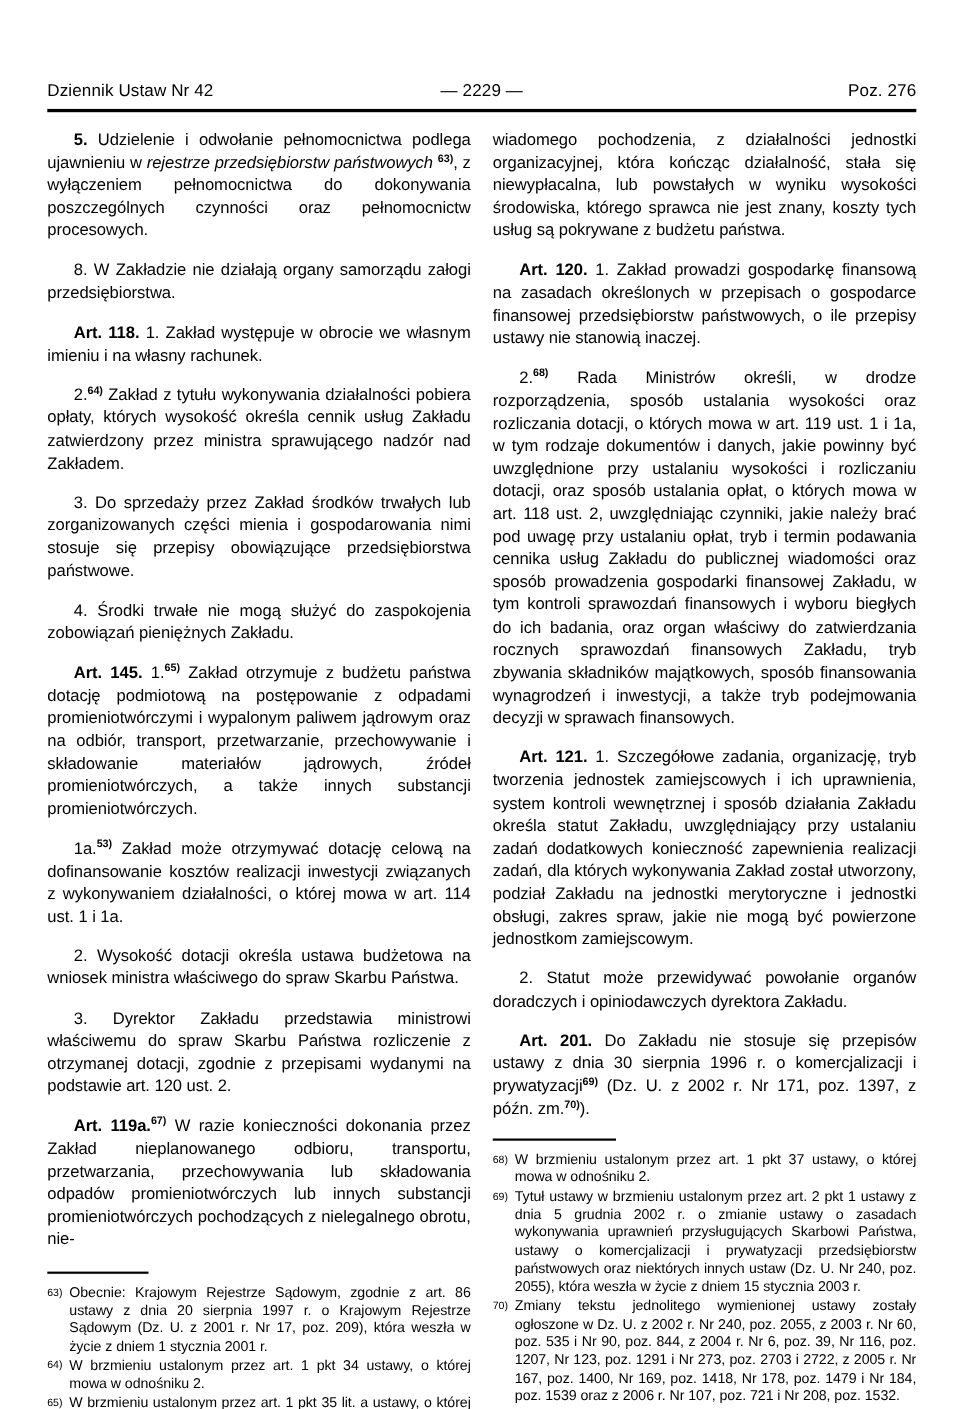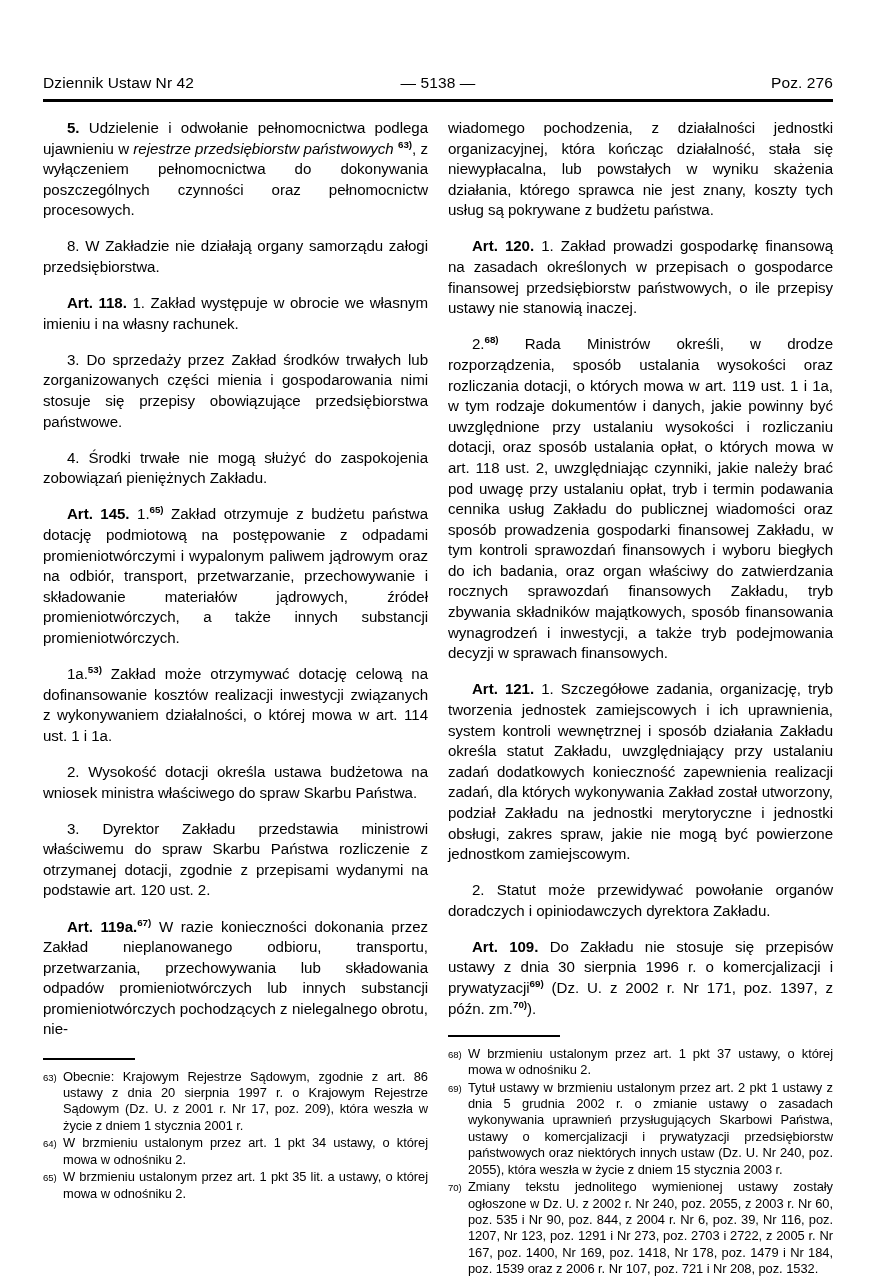--- a/index.html
+++ b/index.html
@@ -122,32 +122,33 @@
   .col-left .footnotes { margin-top: 18px; }
   .col-right .footnotes { margin-top: 16px; }
 </style>
 </head>
 <body>
 
 <div class="page">
 
   <div class="header">
     <span>Dziennik Ustaw Nr 42</span>
-    <span class="head-center">— 5138 —</span>
+    <span class="head-center">— 2229 —</span>
     <span>Poz. 276</span>
   </div>
   <div class="header-rule"></div>
 
   <div class="columns">
 
     <div class="col col-left">
       <div id="left-body">
           <p class="para indent"><b>5.</b> Udzielenie i odwołanie pełnomocnictwa podlega ujawnieniu w <i>rejestrze przedsiębiorstw państwowych</i> <sup>63)</sup>, z wyłączeniem pełnomocnictwa do dokonywania poszczególnych czynności oraz pełnomocnictw procesowych.</p>
           <p class="para indent">8. W Zakładzie nie działają organy samorządu załogi przedsiębiorstwa.</p>
           <p class="para indent"><b>Art. 118.</b> 1. Zakład występuje w obrocie we własnym imieniu i na własny rachunek.</p>
+          <p class="para indent">2.<sup>64)</sup> Zakład z tytułu wykonywania działalności pobiera opłaty, których wysokość określa cennik usług Zakładu zatwierdzony przez ministra sprawującego nadzór nad Zakładem.</p>
           <p class="para indent">3. Do sprzedaży przez Zakład środków trwałych lub zorganizowanych części mienia i gospodarowania nimi stosuje się przepisy obowiązujące przedsiębiorstwa państwowe.</p>
           <p class="para indent">4. Środki trwałe nie mogą służyć do zaspokojenia zobowiązań pieniężnych Zakładu.</p>
           <p class="para indent"><b>Art. 145.</b> 1.<sup>65)</sup> Zakład otrzymuje z budżetu państwa dotację podmiotową na postępowanie z odpadami promieniotwórczymi i wypalonym paliwem jądrowym oraz na odbiór, transport, przetwarzanie, przechowywanie i składowanie materiałów jądrowych, źródeł promieniotwórczych, a także innych substancji promieniotwórczych.</p>
           <p class="para indent">1a.<sup>53)</sup> Zakład może otrzymywać dotację celową na dofinansowanie kosztów realizacji inwestycji związanych z wykonywaniem działalności, o której mowa w art. 114 ust. 1 i 1a.</p>
           <p class="para indent">2. Wysokość dotacji określa ustawa budżetowa na wniosek ministra właściwego do spraw Skarbu Państwa.</p>
           <p class="para indent">3. Dyrektor Zakładu przedstawia ministrowi właściwemu do spraw Skarbu Państwa rozliczenie z otrzymanej dotacji, zgodnie z przepisami wydanymi na podstawie art. 120 ust. 2.</p>
           <p class="para indent"><b>Art. 119a.</b><sup>67)</sup> W razie konieczności dokonania przez Zakład nieplanowanego odbioru, transportu, przetwarzania, przechowywania lub składowania odpadów promieniotwórczych lub innych substancji promieniotwórczych pochodzących z nielegalnego obrotu, nie-</p>
         </div>
       <div class="footnotes">
         <div class="fn-rule"></div>
@@ -163,26 +164,26 @@
             <div class="fn">
               <div class="fn-num"><span>65)</span></div>
               <div class="fn-body">W brzmieniu ustalonym przez art. 1 pkt 35 lit. a ustawy, o której mowa w odnośniku 2.</div>
             </div>
           </div>
       </div>
     </div>
 
     <div class="col col-right">
       <div id="right-body">
-          <p class="para">wiadomego pochodzenia, z działalności jednostki organizacyjnej, która kończąc działalność, stała się niewypłacalna, lub powstałych w wyniku skażenia działania, którego sprawca nie jest znany, koszty tych usług są pokrywane z budżetu państwa.</p>
+          <p class="para">wiadomego pochodzenia, z działalności jednostki organizacyjnej, która kończąc działalność, stała się niewypłacalna, lub powstałych w wyniku wysokości środowiska, którego sprawca nie jest znany, koszty tych usług są pokrywane z budżetu państwa.</p>
           <p class="para indent"><b>Art. 120.</b> 1. Zakład prowadzi gospodarkę finansową na zasadach określonych w przepisach o gospodarce finansowej przedsiębiorstw państwowych, o ile przepisy ustawy nie stanowią inaczej.</p>
           <p class="para indent">2.<sup>68)</sup> Rada Ministrów określi, w drodze rozporządzenia, sposób ustalania wysokości oraz rozliczania dotacji, o których mowa w art. 119 ust. 1 i 1a, w tym rodzaje dokumentów i danych, jakie powinny być uwzględnione przy ustalaniu wysokości i rozliczaniu dotacji, oraz sposób ustalania opłat, o których mowa w art. 118 ust. 2, uwzględniając czynniki, jakie należy brać pod uwagę przy ustalaniu opłat, tryb i termin podawania cennika usług Zakładu do publicznej wiadomości oraz sposób prowadzenia gospodarki finansowej Zakładu, w tym kontroli sprawozdań finansowych i wyboru biegłych do ich badania, oraz organ właściwy do zatwierdzania rocznych sprawozdań finansowych Zakładu, tryb zbywania składników majątkowych, sposób finansowania wynagrodzeń i inwestycji, a także tryb podejmowania decyzji w sprawach finansowych.</p>
           <p class="para indent"><b>Art. 121.</b> 1. Szczegółowe zadania, organizację, tryb tworzenia jednostek zamiejscowych i ich uprawnienia, system kontroli wewnętrznej i sposób działania Zakładu określa statut Zakładu, uwzględniający przy ustalaniu zadań dodatkowych konieczność zapewnienia realizacji zadań, dla których wykonywania Zakład został utworzony, podział Zakładu na jednostki merytoryczne i jednostki obsługi, zakres spraw, jakie nie mogą być powierzone jednostkom zamiejscowym.</p>
           <p class="para indent">2. Statut może przewidywać powołanie organów doradczych i opiniodawczych dyrektora Zakładu.</p>
-          <p class="para indent"><b>Art. 109.</b> Do Zakładu nie stosuje się przepisów ustawy z dnia 30 sierpnia 1996 r. o komercjalizacji i prywatyzacji<sup>69)</sup> (Dz. U. z 2002 r. Nr 171, poz. 1397, z późn. zm.<sup>70)</sup>).</p>
+          <p class="para indent"><b>Art. 201.</b> Do Zakładu nie stosuje się przepisów ustawy z dnia 30 sierpnia 1996 r. o komercjalizacji i prywatyzacji<sup>69)</sup> (Dz. U. z 2002 r. Nr 171, poz. 1397, z późn. zm.<sup>70)</sup>).</p>
         </div>
       <div class="footnotes">
         <div class="fn-rule right"></div>
         <div id="right-footnotes">
             <div class="fn">
               <div class="fn-num"><span>68)</span></div>
               <div class="fn-body">W brzmieniu ustalonym przez art. 1 pkt 37 ustawy, o której mowa w odnośniku 2.</div>
             </div>
             <div class="fn">
               <div class="fn-num"><span>69)</span></div>

